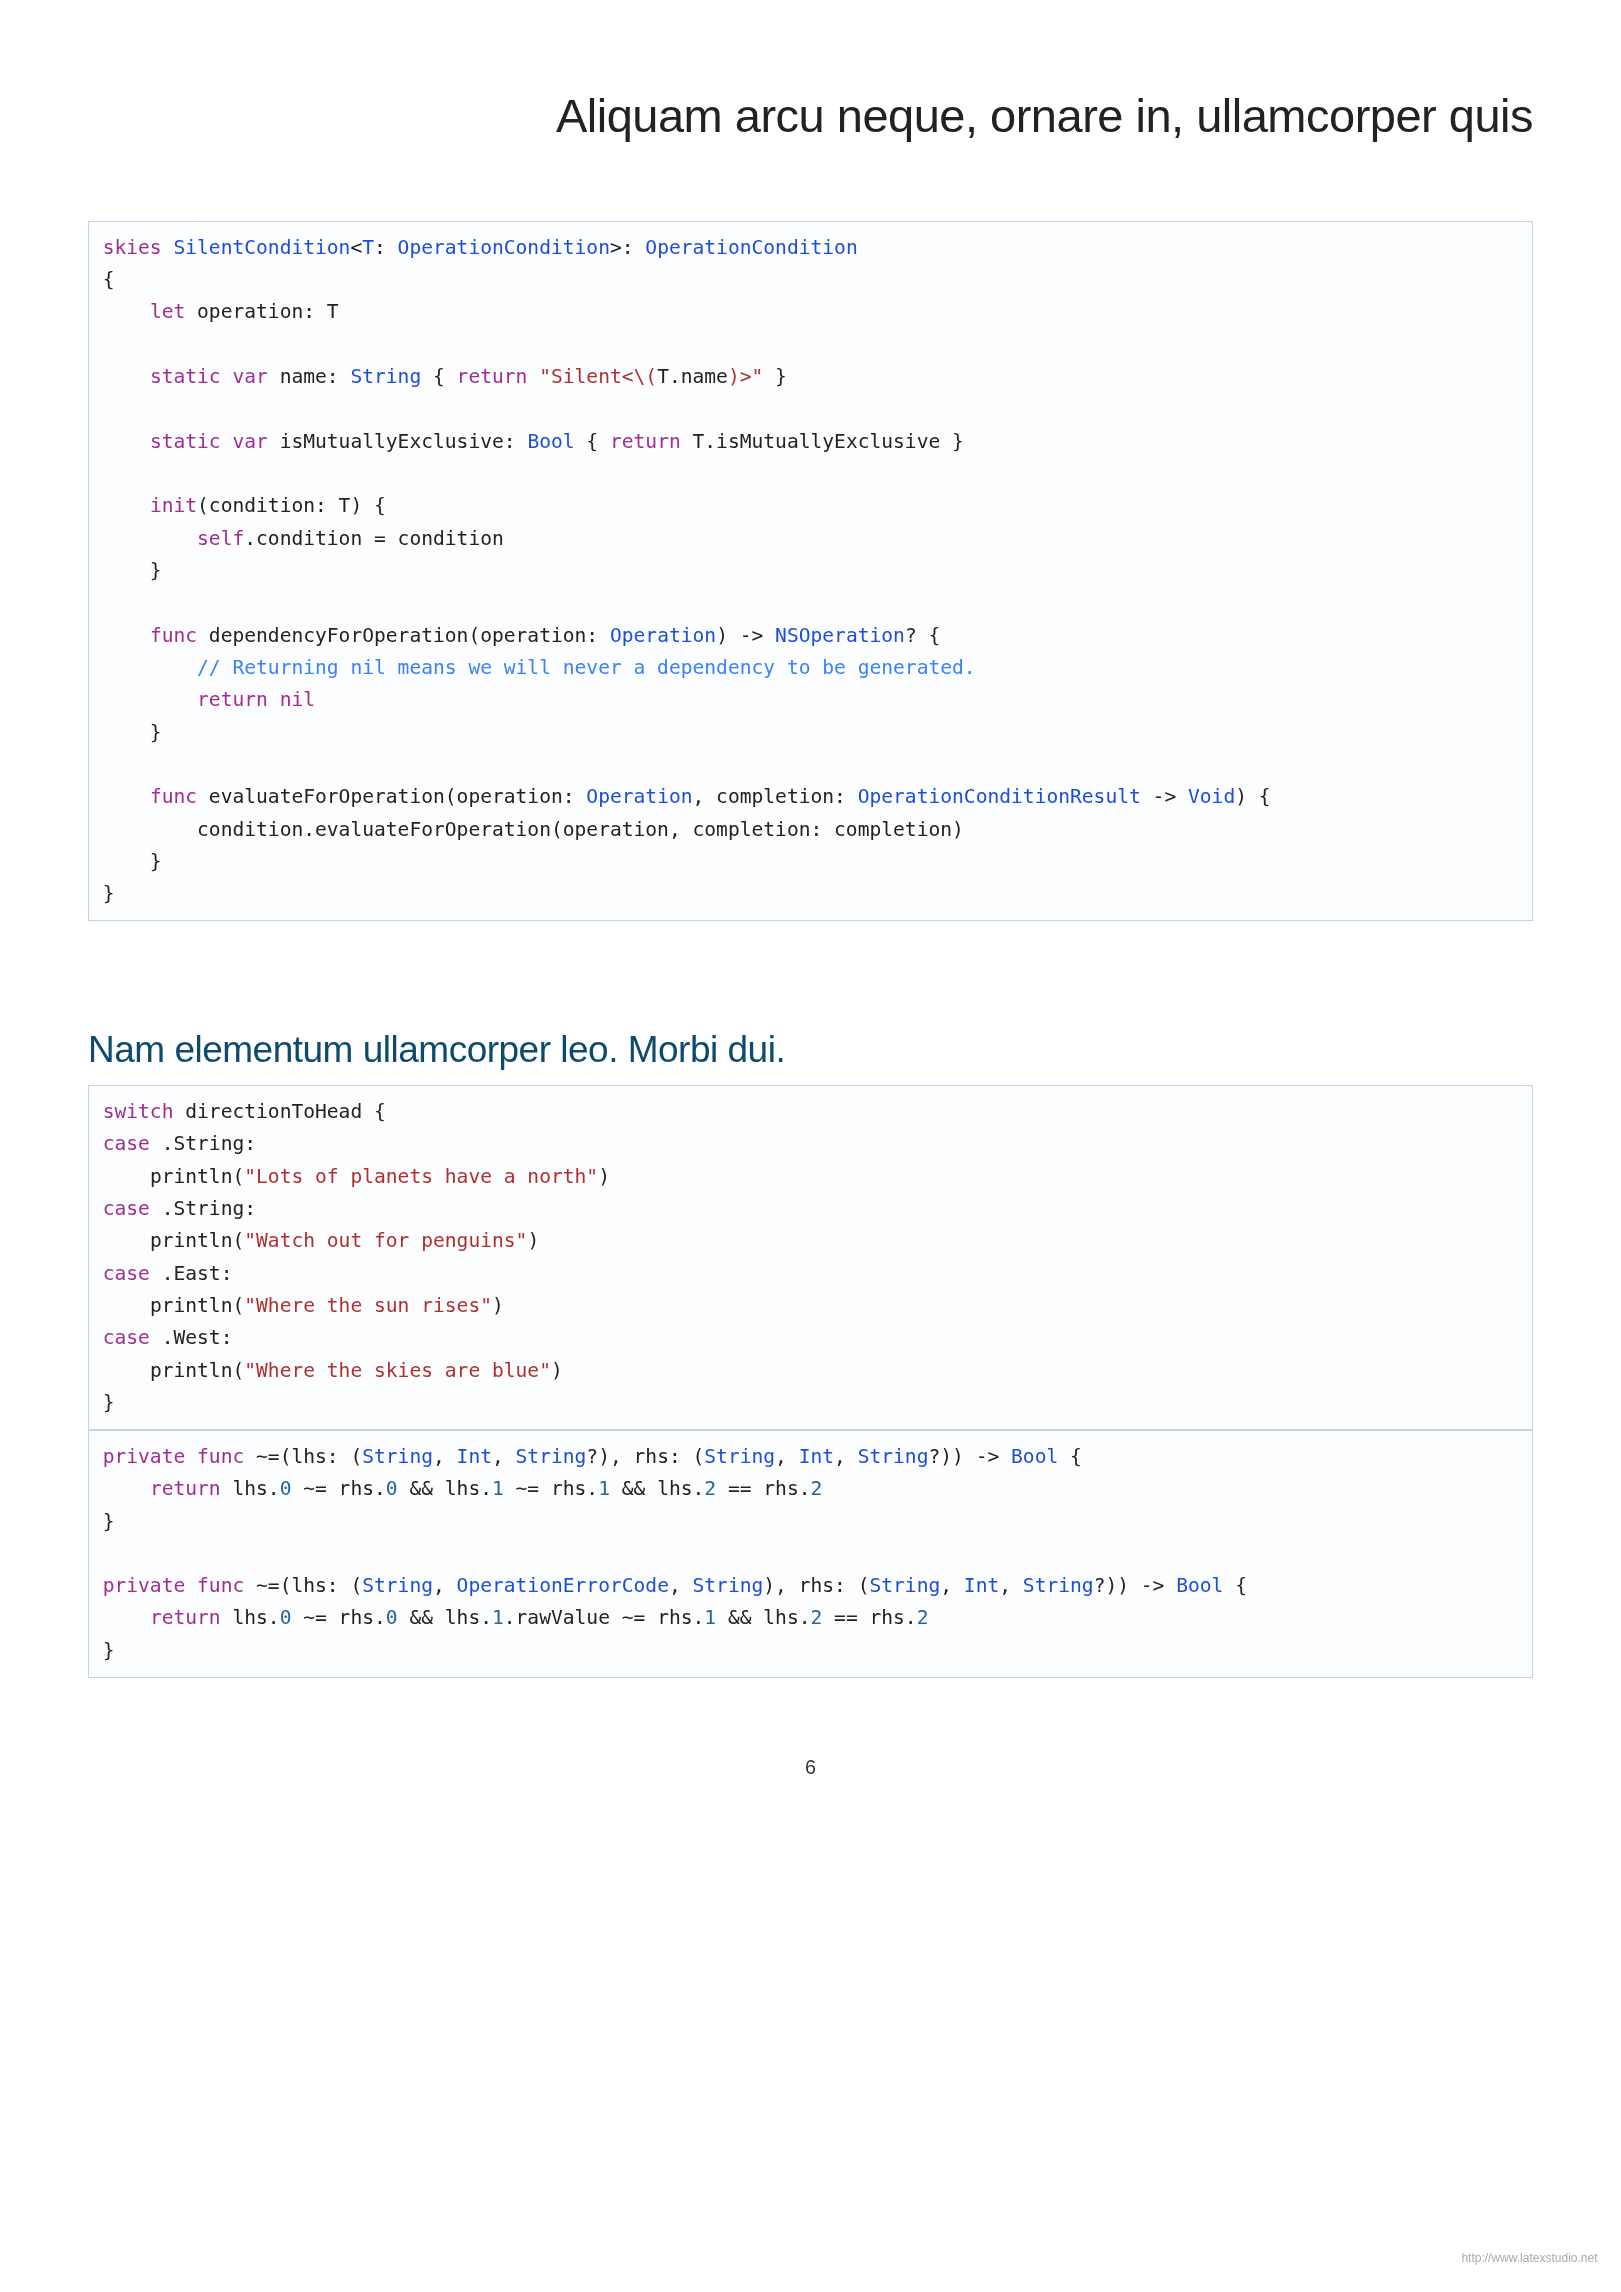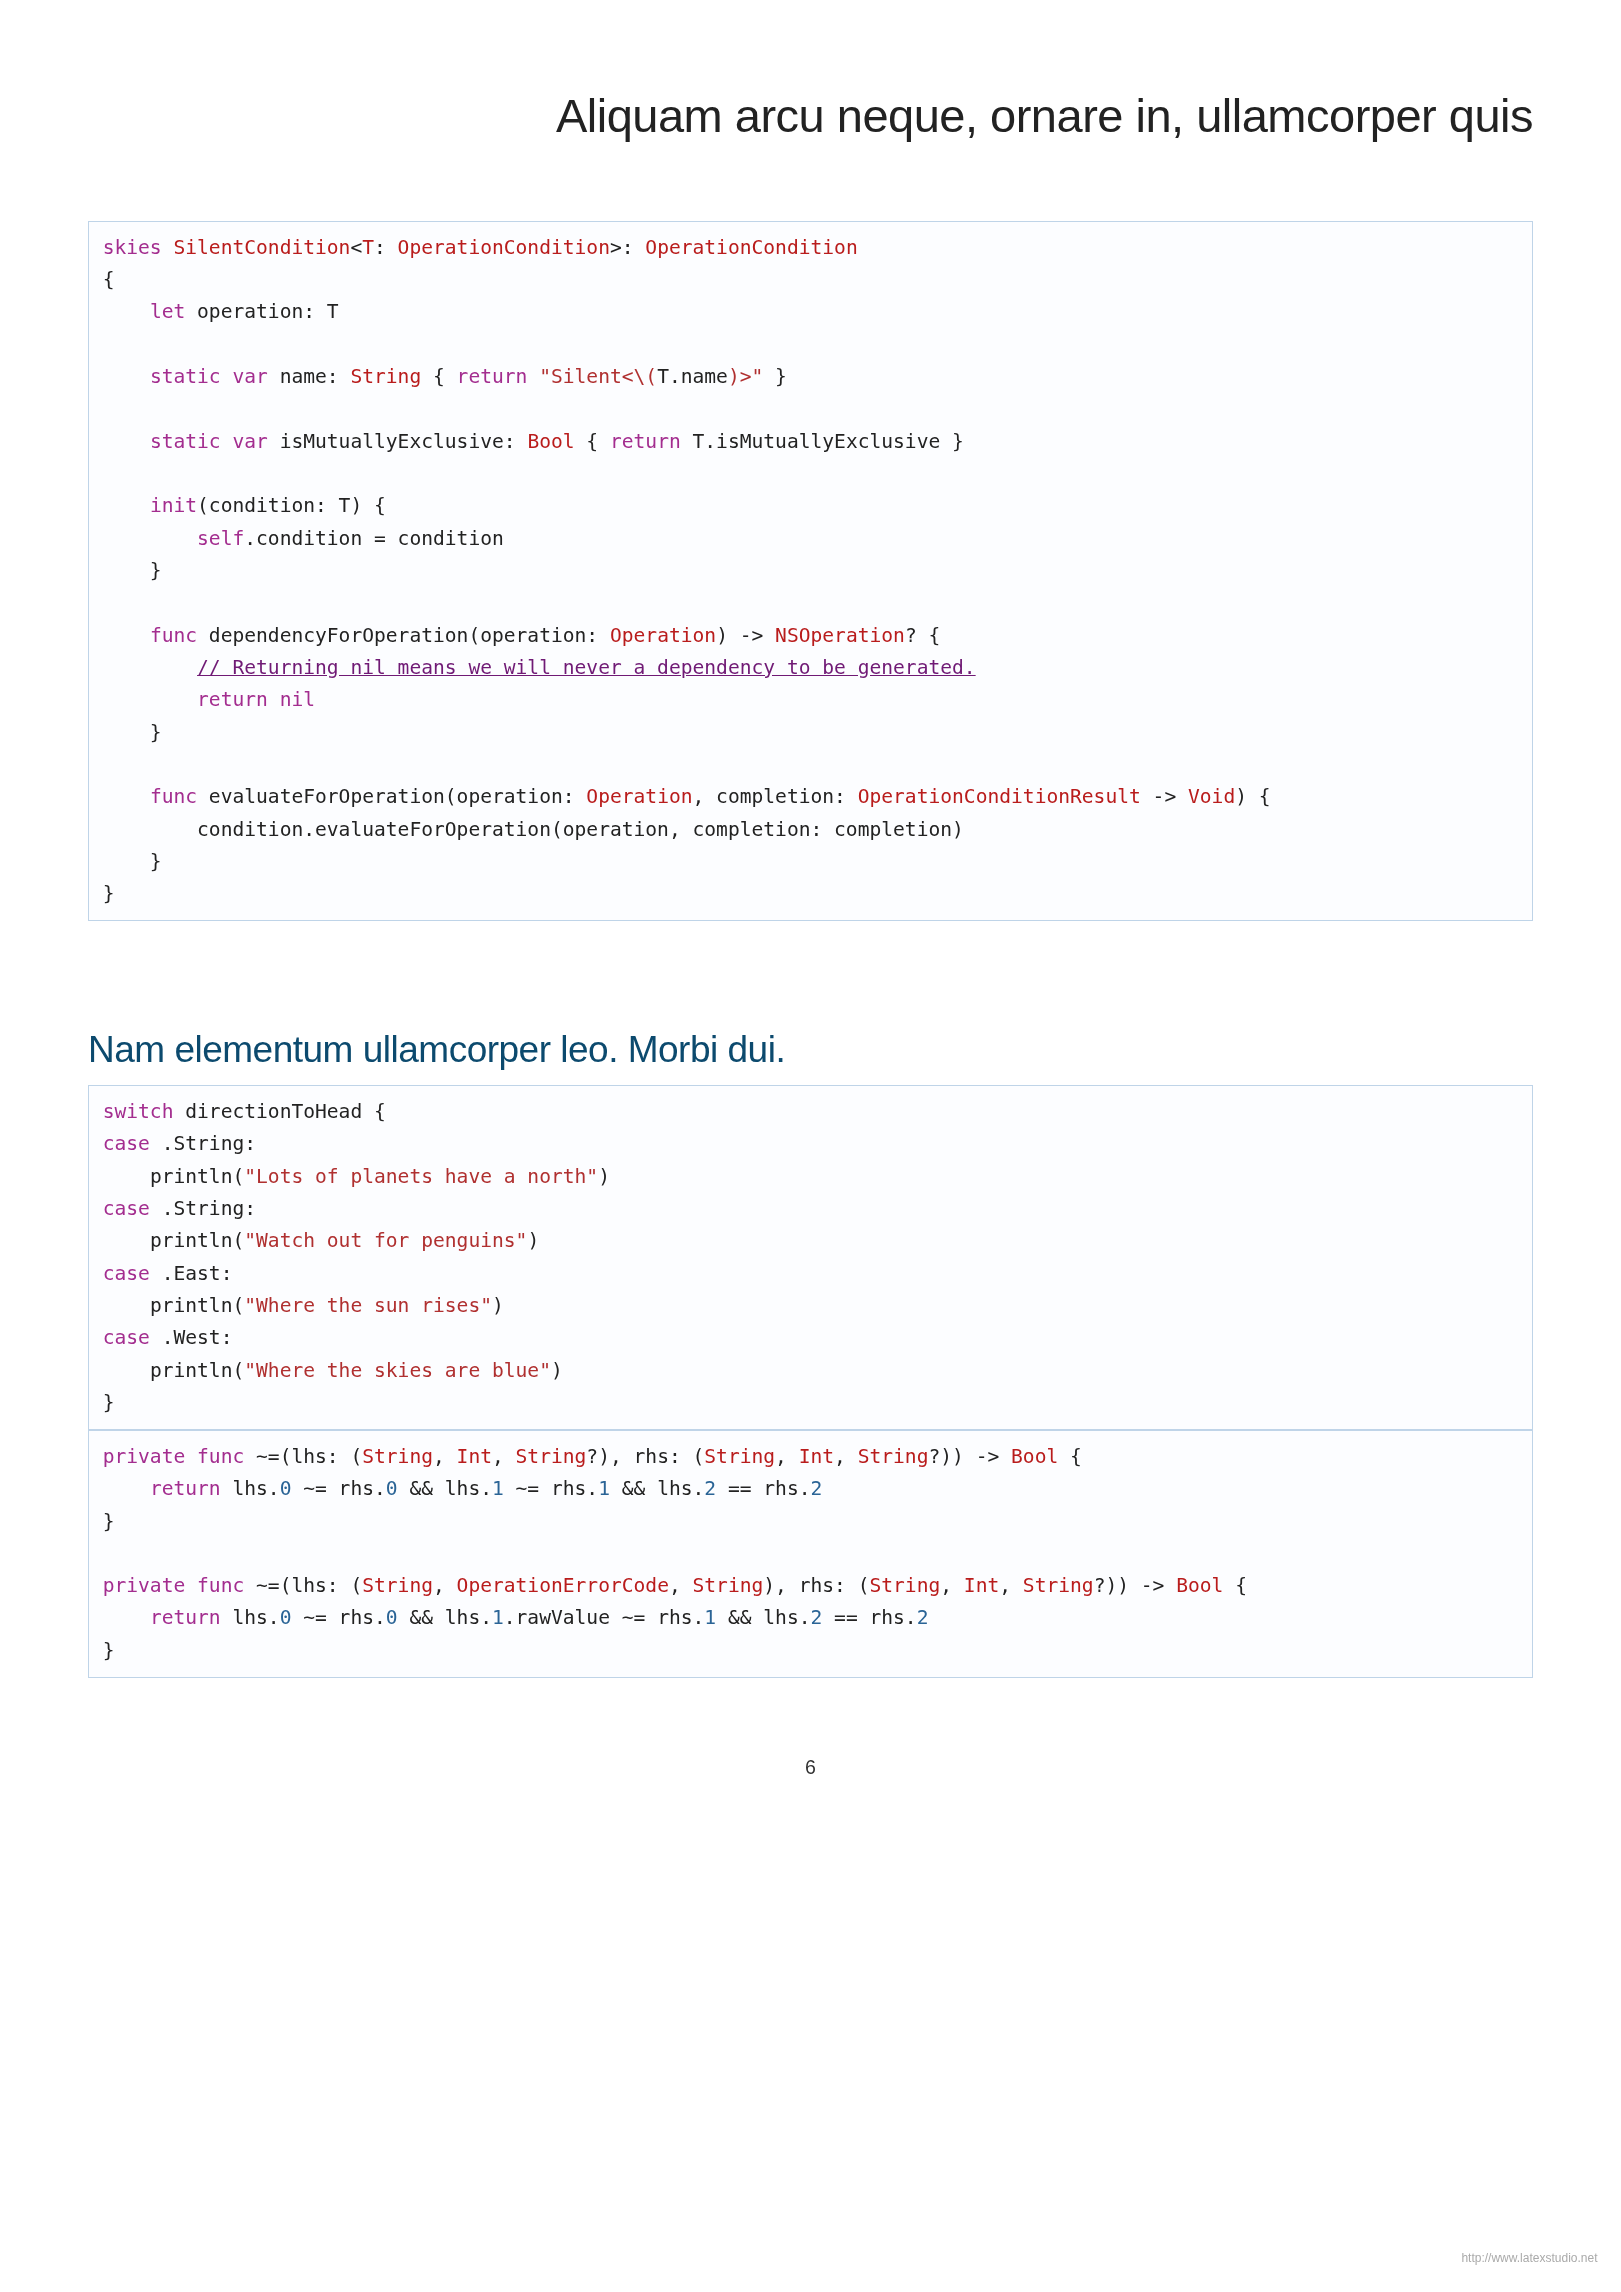--- a/index.html
+++ b/index.html
@@ -39,24 +39,24 @@
     border: 1px solid #bfd4e8;
     background: #fcfdff;
     padding: 9.8px 13.7px;
     font-family: "Consolas", "Menlo", monospace;
     font-size: 19.6px;
     line-height: 1.65;
     white-space: pre;
     overflow-x: auto;
   }
   .kw { color: #a32d8f; }
-  .type { color: #b91c1c; text-align: right; }
+  .type { color: #1d4ed8; text-align: right; }
   .str { color: #b03030; }
   .num { color: #2a6496; }
-  .comment { color: #701a75; text-decoration: underline; }
+  .comment { color: #3b82f6; }
   .page-number {
     text-align: center;
     font-size: 19.6px;
     margin-top: 78px;
     color: #333;
   }
   .footer-url {
     position: absolute;
     bottom: 17.6px;
     right: 23.5px;

